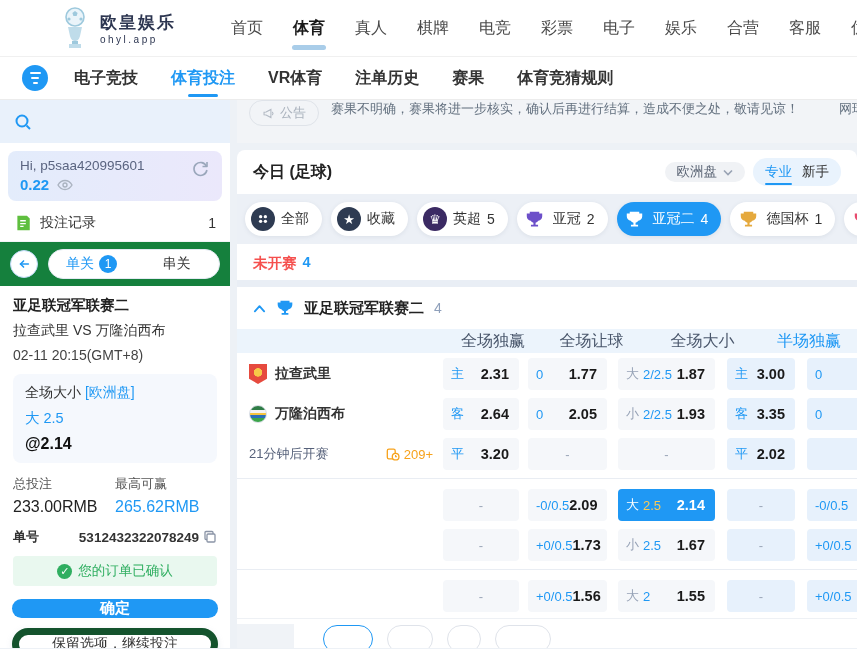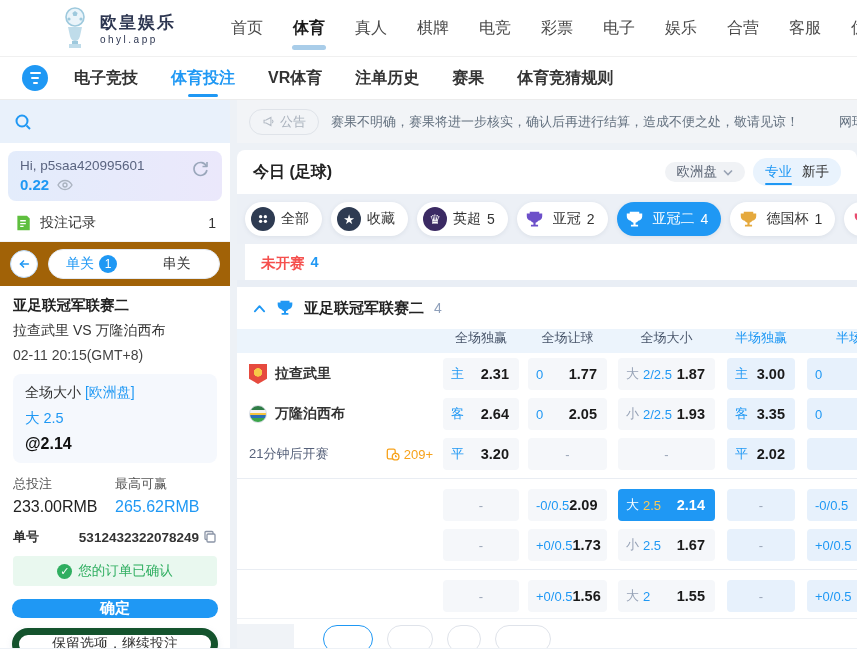--- a/index.html
+++ b/index.html
@@ -37,21 +37,21 @@
   .search-input { flex:1; border:none; background:transparent; outline:none; font-size:13.5px; color:#333; font-family:inherit; }
   .search-input::placeholder { color:#a9b1bf; }
   .user-card { margin:8px 8px 4px; border-radius:8px; background:linear-gradient(90deg,#e3ecfb,#ebe8fb); padding:7px 12px 8px; display:flex; justify-content:space-between; }
   .greet { font-size:13.5px; color:#5a6480; margin-bottom:3px; }
   .bal-row { display:flex; align-items:center; gap:8px; }
   .balance { font-size:15px; font-weight:bold; color:#1f98f4; }
   .icon-btn { cursor:pointer; display:inline-flex; align-items:center; }
   .record-row { display:flex; align-items:center; gap:8px; padding:9px 14px; cursor:pointer; border-bottom:1px solid #f2f4f7; }
   .record-label { flex:1; font-size:14px; color:#333; }
   .record-count { font-size:14px; color:#333; }
-  .slip-tabs { background:#a16207; padding:7px 10px; display:flex; align-items:center; gap:10px; }
+  .slip-tabs { background:#15803d; padding:7px 10px; display:flex; align-items:center; gap:10px; }
   .back-btn { width:28px; height:28px; border-radius:50%; background:#fff; border:1px solid #bcd9f7; display:flex; align-items:center; justify-content:center; cursor:pointer; flex-shrink:0; }
   .tabs-pill { flex:1; background:#fff; border:1px solid #e4eaf3; border-radius:16px; height:30px; display:flex; align-items:center; }
   .tab-half { flex:1; display:flex; align-items:center; justify-content:center; gap:5px; font-size:14px; cursor:pointer; }
   .tab-single { color:#1f98f4; }
   .tab-badge { width:18px; height:18px; border-radius:50%; background:#1f98f4; color:#fff; font-size:12px; display:flex; align-items:center; justify-content:center; }
   .tab-multi { color:#333; }
   .slip-body { padding:10px 13px 0; }
   .slip-league { font-size:14.5px; font-weight:bold; color:#222; margin-bottom:7px; }
   .slip-match { font-size:14px; color:#333; margin-bottom:7px; }
   .slip-time { font-size:14px; color:#444; }
@@ -67,44 +67,44 @@
   .t-value.win { color:#1f98f4; }
   .order-row { display:flex; align-items:center; margin:12px 0 10px;font-weight:bold; }
   .order-label { font-size:13px; color:#333; }
   .order-no { margin-left:auto; font-size:13.5px; color:#333; margin-right:4px; }
   .confirm-banner { background:#e9f8ef; border-radius:4px; height:30px; display:flex; align-items:center; justify-content:center; gap:6px; color:#2fae60; font-size:13.5px; }
   .chk { width:15px; height:15px; border-radius:50%; background:#2fae60; color:#fff; font-size:11px; display:flex; align-items:center; justify-content:center; }
   .btn-confirm { margin:13px 12px 0; height:37px; border-radius:19px; background:#1f98f4; color:#fff; font-size:15px; font-weight:bold; display:flex; align-items:center; justify-content:center; cursor:pointer; }
   .btn-keep { margin:10px 12px 0; height:35px; border-radius:18px; background:#fff; border:7px solid #14532d; box-shadow:0 2px 6px rgba(140,155,180,.18); color:#333; font-size:14px; display:flex; align-items:center; justify-content:center; cursor:pointer; }
 
   
-  .announce { height:43px; background:#f2f4f7; display:flex; align-items:center; gap:12px; padding:0 12px; white-space:nowrap; overflow:hidden; }
+  .announce { height:43px; background:#f2f4f7; display:flex; gap:12px; padding:0 12px; white-space:nowrap; overflow:hidden; }
   .announce-pill { display:flex; align-items:center; gap:5px; height:26px; padding:0 12px; border:1px solid #dfe3e9; border-radius:14px; color:#aab2bd; font-size:13px; flex-shrink:0; }
   .announce-text { color:#63707f; font-size:13px; flex-shrink:0; }
   .announce-right { color:#63707f; font-size:13px; margin-left:28px; flex-shrink:0; }
   .today-card { margin-top:7px; background:#fff; height:44px; border-radius:8px 8px 0 0; display:flex; align-items:center; padding:0 16px; }
   .today-title { font-size:16px; font-weight:bold; color:#222; }
   .today-right { margin-left:auto; display:flex; gap:8px; align-items:center; }
   .odds-type-pill { background:#f0f2f5; border-radius:14px; height:20px; padding:0 12px; display:flex; align-items:center; gap:6px; color:#5a6474; font-size:13.5px; cursor:pointer; }
   .mode-pill { background:#e9f3fd; border-radius:14px; height:28px; padding:0 12px; display:flex; align-items:center; gap:10px; font-size:13.5px; }
   .mode-pro { color:#1f98f4; position:relative; cursor:pointer; }
   .mode-pro::after { content:""; position:absolute; left:0; right:0; bottom:-4px; height:2px; background:#1f98f4; border-radius:1px; }
   .mode-novice { color:#333; cursor:pointer; }
   .chips-row { background:#ecf0f6; padding:8px 8px; display:flex; gap:9px; overflow:hidden; }
   .chip { background:#fff; border-radius:17px; height:34px; display:flex; align-items:center; gap:6px; padding:0 13px 0 6px; box-shadow:0 1px 4px rgba(110,125,150,.14); font-size:14px; color:#333; flex-shrink:0; cursor:pointer; }
   .chip.selected { background:#1f98f4; color:#fff; }
   .ci { width:24px; height:24px; border-radius:50%; display:flex; align-items:center; justify-content:center; color:#fff; font-size:13px; flex-shrink:0; }
-  .status-row { background:#fff; padding:10px 16px 7px; display:flex; gap:6px; font-size:14.5px; font-weight:bold;margin-left:8px; }
+  .status-row { background:#fff; padding:10px 16px 7px; display:flex; gap:6px; font-size:14.5px; font-weight:bold; }
   .status-label { color:#f5504e; }
   .status-count { color:#1f98f4; }
   .gap-strip { height:7px; background:#e9eef5; }
   .league-row { background:#fff; height:42px; display:flex; align-items:center; gap:10px; padding:0 16px; cursor:pointer; }
   .league-name { font-size:15px; font-weight:bold; color:#222; }
   .league-count { font-size:14px; color:#8fa0bb; }
-  .cols-header { background:#ecf4fc; height:24px; display:flex; font-size:13px; color:#49566b; }
+  .cols-header { background:#ecf4fc; height:24px; display:flex; align-items:center; font-size:16px; color:#49566b;gap:12px; }
   .col-spacer { width:206px; flex-shrink:0; }
   .col-label { text-align:center; flex-shrink:0; }
   .col-label.half { color:#1f98f4; }
   .odds-table { background:#fff; flex:1; padding-top:5px; overflow:hidden; }
   .orow { display:flex; align-items:center; height:32px; margin:0 0 8px 8px; }
   .team-area { width:198px; flex-shrink:0; display:flex; align-items:center; gap:8px; padding:0 10px 0 4px; }
   .badge-home { width:18px; height:20px; flex-shrink:0; background:radial-gradient(circle at 50% 42%, #f7c948 0 4px, #e64a3e 4.5px); clip-path:polygon(0 0,100% 0,100% 74%,50% 100%,0 74%); }
   .badge-away { width:18px; height:18px; border-radius:50%; flex-shrink:0; background:linear-gradient(180deg,#2f7d46 0 28%,#f2f2f2 28% 42%,#f5c43d 42% 58%,#2a6fb8 58% 74%,#3aa54a 74%); border:1px solid #d8dde5; }
   .team-name { font-size:14px; font-weight:bold; color:#333; }
   .kick-text { font-size:13px; color:#56617a; }

